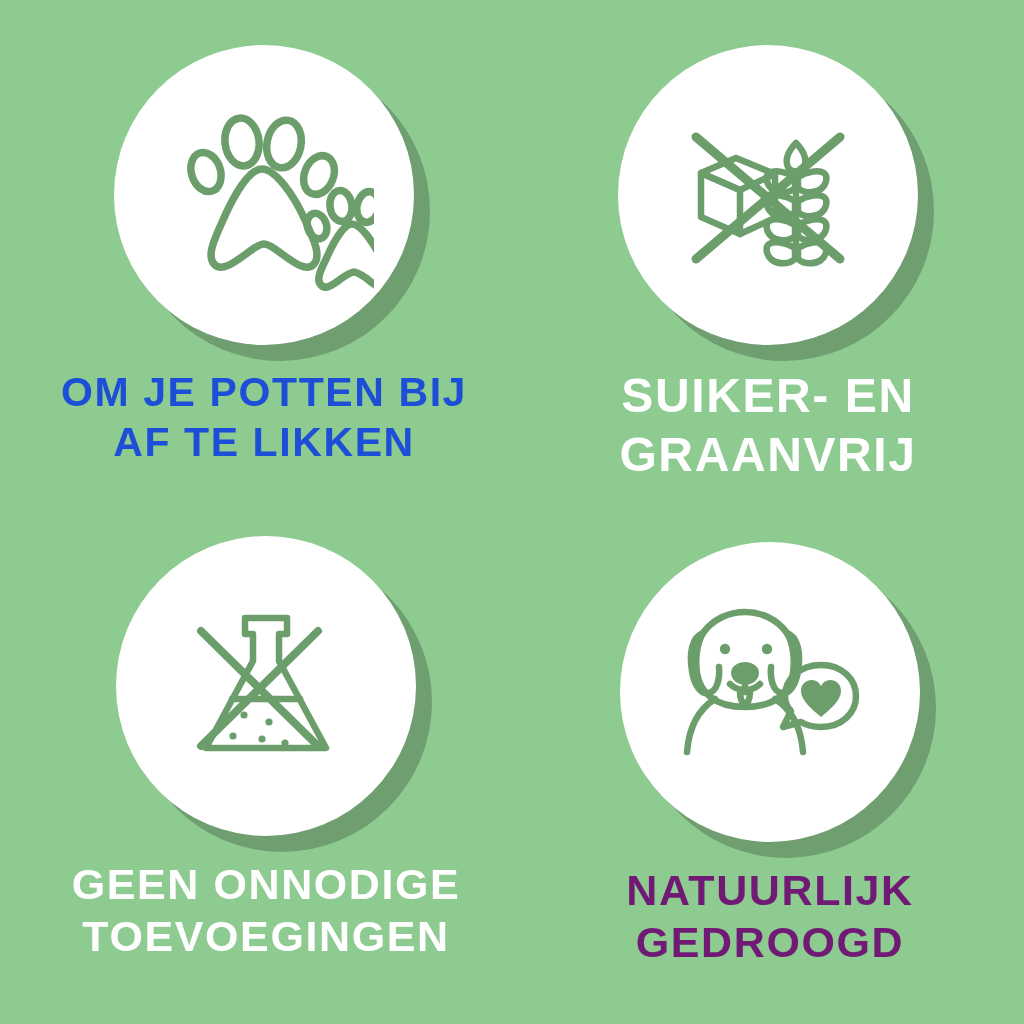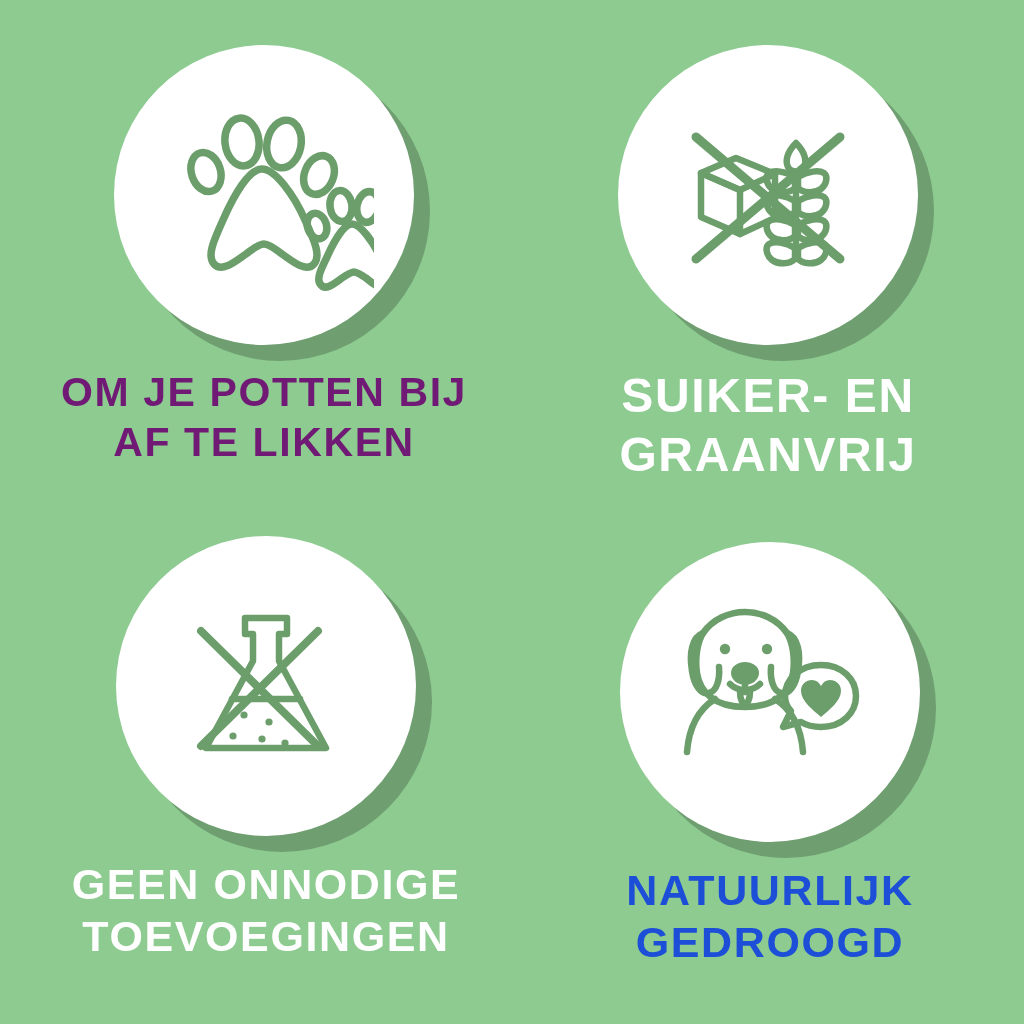--- a/index.html
+++ b/index.html
@@ -110,21 +110,21 @@
 
               <ellipse cx="163" cy="131" rx="9.5" ry="13" transform="rotate(-18 163 131)"></ellipse>
               <ellipse cx="187" cy="111" rx="11" ry="15.5" transform="rotate(-7 187 111)"></ellipse>
               <ellipse cx="214" cy="112" rx="11" ry="15.5" transform="rotate(11 214 112)"></ellipse>
               <ellipse cx="237" cy="133" rx="9.5" ry="13" transform="rotate(22 237 133)"></ellipse>
               <path d="M198 129 C 190 129 180 146 173 162 C 166 176 162 185 167 190 C 172 196 181 188 188 183 C 194 179 197 177 200 177 C 202 177 206 179 212 183 C 218 188 227 196 232 190 C 237 185 233 176 226 162 C 219 146 206 129 198 129 Z"></path>
             </g>
           </svg>
         </div>
       </div>
-      <div class="caption" style="color: #701a75;">OM JE POTTEN BIJ
+      <div class="caption" style="color: #1d4ed8;">OM JE POTTEN BIJ
 AF TE LIKKEN</div>
     </div>
 
     <div class="cell cell-1">
       <div class="badge-wrap">
         <div class="badge-shadow" style="background: rgb(111, 158, 112);"></div>
         <div class="badge-disc" style="background: rgb(255, 255, 255);">
           <svg width="200" height="200" viewBox="0 0 200 200">
             <g fill="none" stroke="#6b9e6b" stroke-width="6.5" stroke-linecap="round" stroke-linejoin="round">
 
@@ -216,18 +216,18 @@
               <circle cx="62" cy="52" r="5.2" fill="#6b9e6b" stroke="none"></circle>
               <circle cx="104" cy="52" r="5.2" fill="#6b9e6b" stroke="none"></circle>
 
               <path d="M158 68 C 179 68 193 82 193 99 C 193 116 179 130 158 130 C 150 130 143 128 138 125 L 120 130 L 128 114 C 124 110 122 105 122 99 C 122 82 137 68 158 68 Z"></path>
             </g>
 
             <path d="M158 120 C 150 113 138 104 138 94 C 138 87 143 83 149 83 C 153 83 156 85 158 89 C 160 85 163 83 167 83 C 173 83 178 87 178 94 C 178 104 166 113 158 120 Z" fill="#6b9e6b"></path>
           </svg>
         </div>
       </div>
-      <div class="caption" style="color: #1d4ed8;">NATUURLIJK
+      <div class="caption" style="color: #701a75;">NATUURLIJK
 GEDROOGD</div>
     </div>
 
   </div>
 </div>
 
 </body></html>

